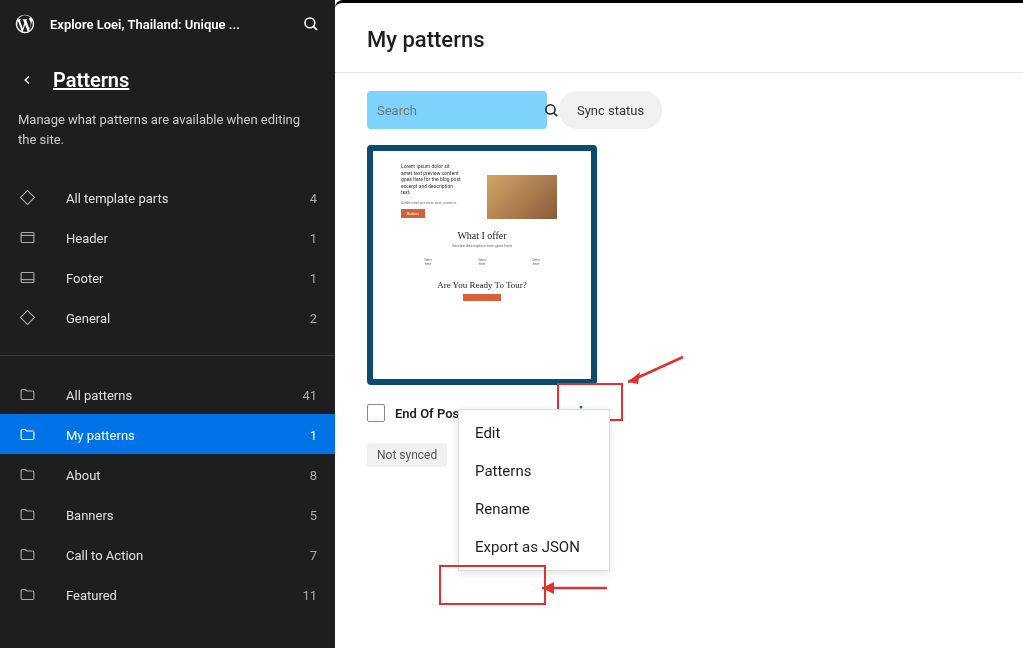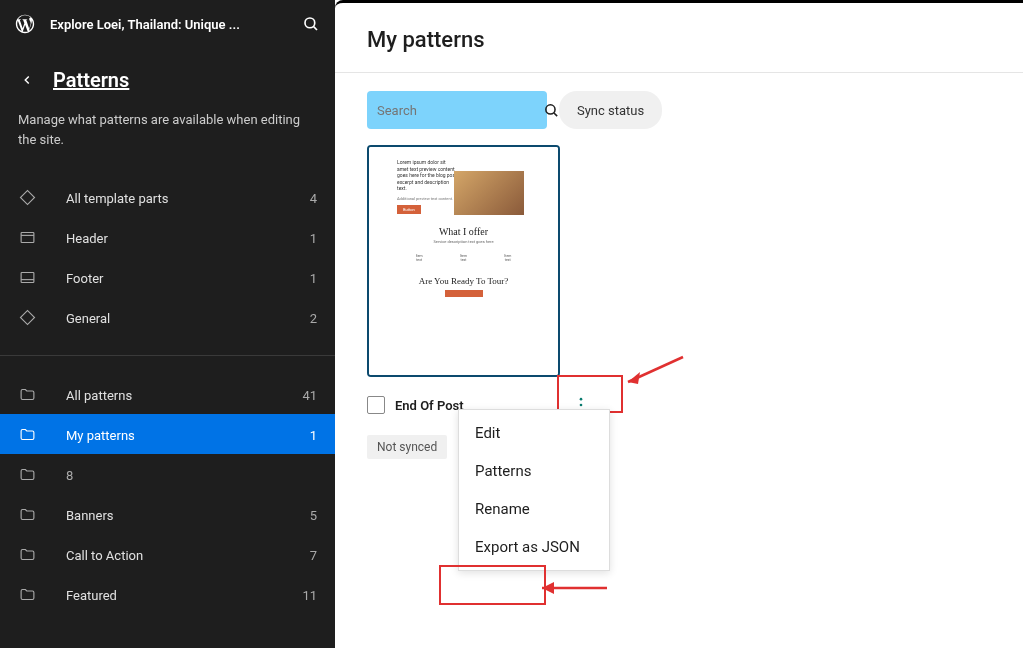--- a/index.html
+++ b/index.html
@@ -24,21 +24,21 @@
 .main { flex: 1; background: #fff; display: flex; flex-direction: column; border-top: 3px solid #000; border-radius: 8px 0 0 0; overflow: hidden; }
 .main-header { padding: 24px 32px 20px; }
 .main-title { font-size: 22px; font-weight: 500; color: #1e1e1e; }
 .header-divider { height: 1px; background: #e5e5e5; }
 .toolbar { display: flex; gap: 12px; padding: 18px 0 16px 0; margin-left: 32px; }
 .search-box { display: flex; align-items: center; background: #7dd3fc; border-radius: 4px; padding: 8px 10px; height: 38px; width: 180px; }
 .search-input { border: none; background: transparent; outline: none; font-size: 13px; flex: 1; color: #555; }
 .search-icon-wrap { width: 18px; height: 18px; display: flex; align-items: center; justify-content: center; }
 .sync-btn { background: #f0f0f0; border: none; border-radius: 18px; padding: 0 18px; height: 38px; font-size: 13px; color: #333; cursor: pointer; }
 .content { padding: 0 32px; }
-.pattern-card { width: 193px; border: 2px solid #0c4a6e; border-radius: 4px; overflow: hidden; background: #fff; cursor: pointer; }
+.pattern-card { width: 230px; border: 6px solid #0c4a6e; border-radius: 4px; overflow: hidden; background: #fff; cursor: pointer; }
 .pattern-preview { width: 100%; height: 228px; background: #fff; padding: 12px 28px; font-size: 5px; color: #333; position: relative; }
 .preview-img { width: 70px; height: 44px; background: linear-gradient(135deg, #d4a668, #8a5a3a); position: absolute; top: 24px; right: 34px; }
 .preview-btn { display: inline-block; background: #d4613a; color: #fff; padding: 2px 6px; font-size: 4px; margin-top: 4px; }
 .preview-heading { text-align: center; font-family: Georgia, serif; font-size: 10px; margin-top: 12px; color: #222; }
 .preview-sub { text-align: center; font-size: 4px; color: #666; margin-top: 2px; }
 .preview-cols { display: flex; justify-content: space-around; margin-top: 10px; font-size: 3.5px; text-align: center; color: #555; }
 .preview-ready { text-align: center; font-family: Georgia, serif; font-size: 9px; margin-top: 14px; color: #222; }
 .preview-btn2 { background: #d4613a; width: 38px; height: 7px; margin: 4px auto 0; }
 .pattern-meta { display: flex; align-items: center; padding: 12px 0 8px; gap: 10px; width: 230px; position: relative; }
 .checkbox { width: 18px; height: 18px; border: 1.5px solid #888; border-radius: 2px; cursor: pointer; flex-shrink: 0; }
@@ -142,20 +142,21 @@
       </span>
       <span class="nav-label">My patterns</span>
       <span class="nav-count">1</span>
     </div>
     <div class="nav-item">
       <span class="nav-icon">
         <svg width="17" height="17" viewBox="0 0 24 24" fill="none" stroke="#aaa" stroke-width="1.6">
             <path d="M3 7a2 2 0 0 1 2-2h4l2 2h8a2 2 0 0 1 2 2v8a2 2 0 0 1-2 2H5a2 2 0 0 1-2-2V7z"></path>
           </svg>
       </span>
+      <span class="nav-label">About</span>
       <span class="nav-count">8</span>
     </div>
     <div class="nav-item">
       <span class="nav-icon">
         <svg width="17" height="17" viewBox="0 0 24 24" fill="none" stroke="#aaa" stroke-width="1.6">
             <path d="M3 7a2 2 0 0 1 2-2h4l2 2h8a2 2 0 0 1 2 2v8a2 2 0 0 1-2 2H5a2 2 0 0 1-2-2V7z"></path>
           </svg>
       </span>
       <span class="nav-label">Banners</span>
       <span class="nav-count">5</span>

